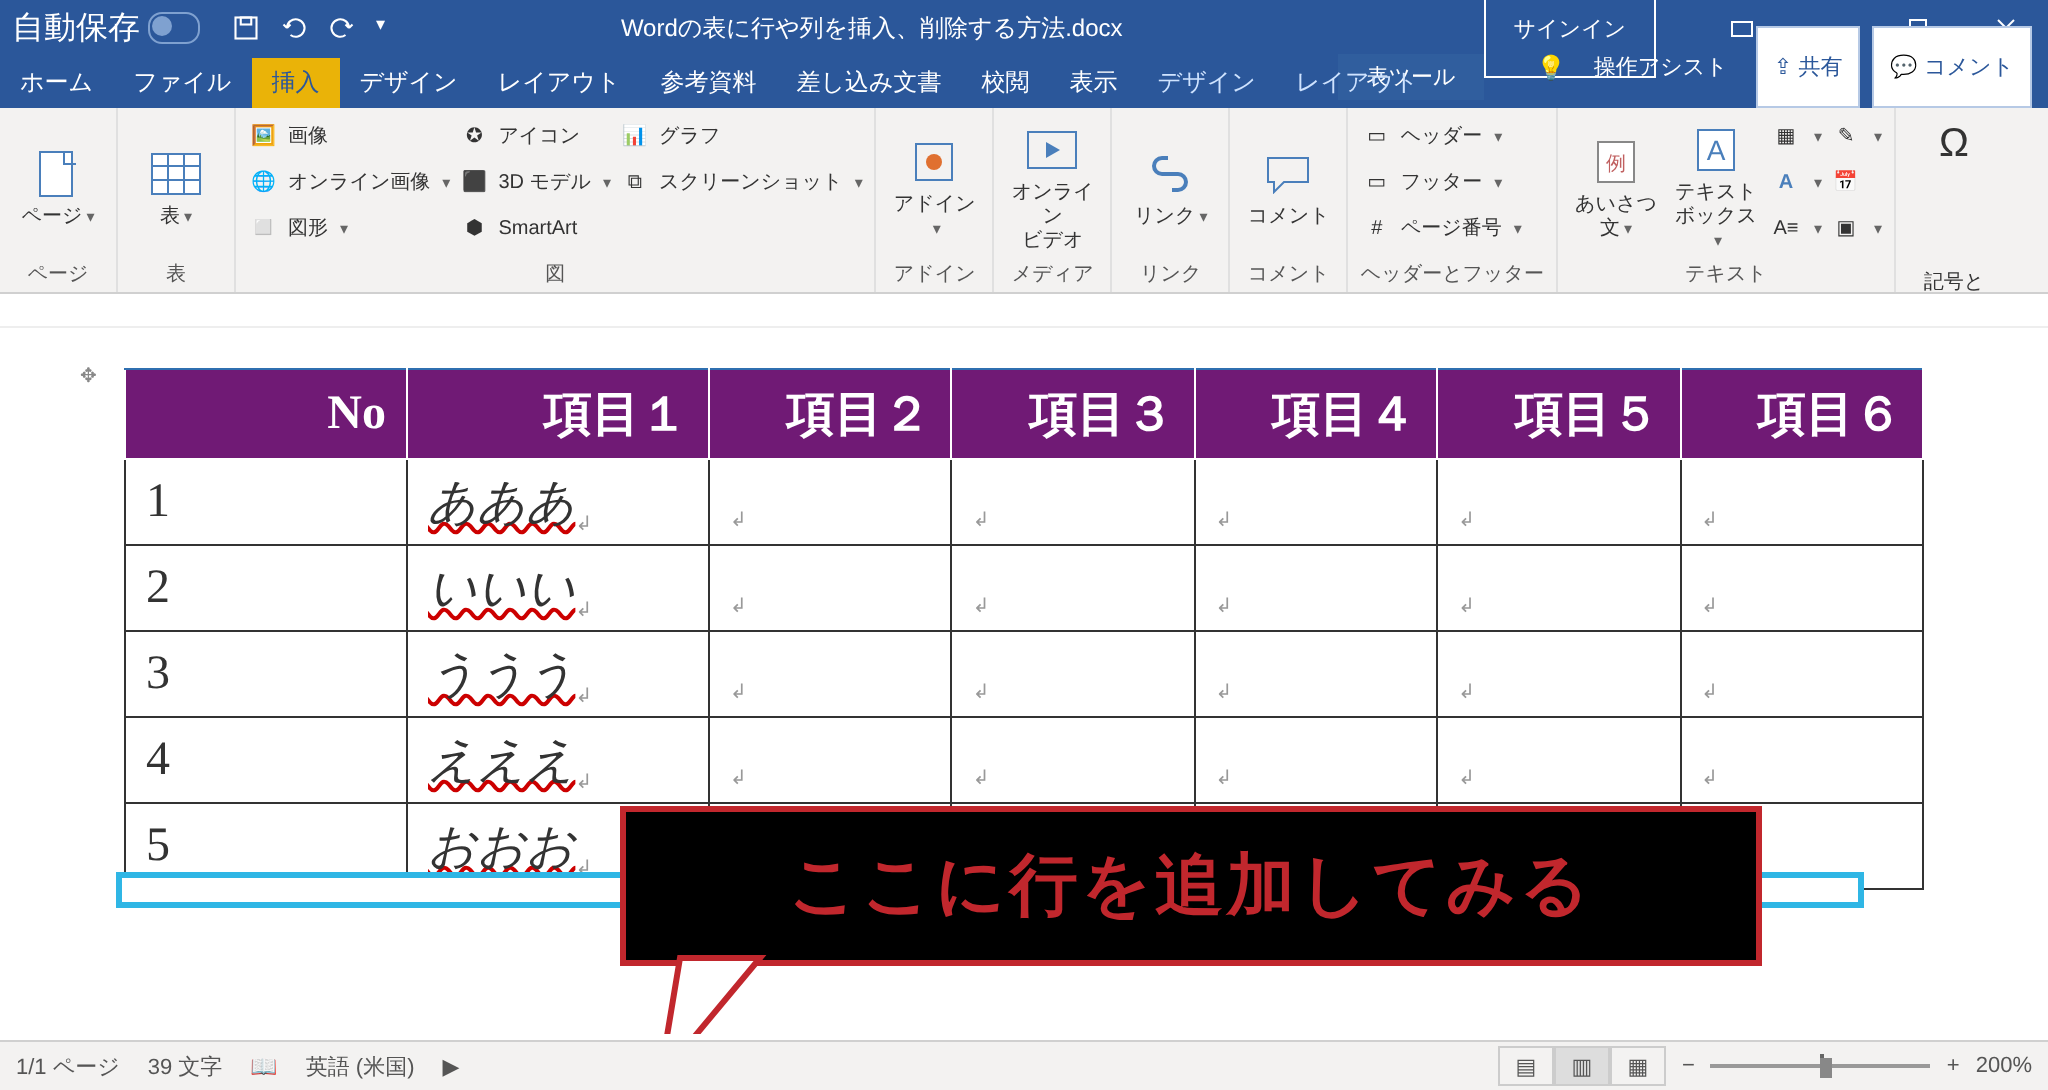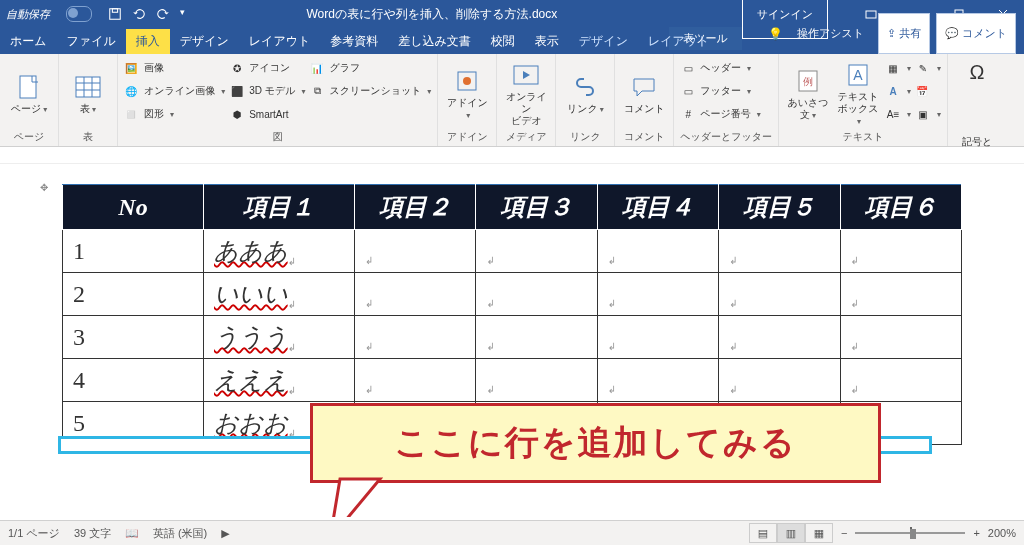--- a/index.html
+++ b/index.html
@@ -13,37 +13,37 @@
     overflow: hidden;
     position: relative;
   }
   .titlebar {
     background: #2b579a;
     color: #fff;
     height: 28px;
     display: flex;
     align-items: center;
   }
-  .titlebar .autosave { padding: 0 6px; font-size: 11px; display: flex; align-items: center; gap: 16px; font-style: italic; }
+  .titlebar .autosave { padding: 0 6px; font-size: 16px; display: flex; align-items: center; gap: 4px; }
   .titlebar .toggle { width: 24px; height: 14px; border: 1px solid #7fa1d0; border-radius: 7px; display: inline-block; position: relative; }
   .titlebar .toggle::after { content:""; width:10px; height:10px; background:#7fa1d0; border-radius:50%; position:absolute; left:1px; top:1px; }
   .qat { display:flex; gap:10px; padding:0 10px; }
   .qat svg { width:14px; height:14px; stroke:#fff; }
   .title-text { flex:1; text-align:center; font-size:12px; }
   .tool-ctx { background:#305e9e; padding:4px 14px; font-size:11px;margin-top:48px; }
   .winbtns { display:flex; align-items:center; gap:2px; }
   .signin { border:1px solid #fff; padding:16px 14px; margin-right:20px; font-size:11px; }
   .winbtn { width:42px; height:28px; display:flex; align-items:center; justify-content:center; }
   .winbtn svg { width:12px; height:12px; stroke:#fff; stroke-width:1; }
 
   .tabs {
     background:#2b579a; color:#fff; display:flex; height:26px; align-items:flex-end;
   }
   .tab { padding:4px 10px; font-size:12px; cursor:pointer; }
-  .tab.active { background:#fde047; color:#2b579a; }
+  .tab.active { background:#eab308; color:#2b579a; }
   .tab.ctx { color:#cfe3ff; }
   .tabs .right { margin-left:auto; display:flex; gap:6px; align-items:center; padding-right:8px; color:#fff;}
   .share, .comments { background:#fff; color:#2b579a; padding:12px 8px; font-size:11px; border:1px solid #b6c9e5; }
   .assist { color:#fff; font-size:11px; padding:0 8px;}
 
   .ribbon {
     background:#f3f2f1; border-bottom:1px solid #d0d0d0;
     display:flex; height:92px;
   }
   .group { border-right:1px solid #e0e0e0; padding:4px 6px 2px; display:flex; flex-direction:column; }
@@ -61,33 +61,33 @@
   .ruler { height:16px; background:#fff; border-bottom:1px solid #eee; }
   .page { margin: 20px auto 0; width:940px; position:relative; }
 
   table.doc {
     border-collapse: collapse;
     width: 900px;
     margin-left: 20px;
     font-family: "Yu Mincho", serif;
     font-size: 24px;
   }
-  table.doc th { background:#0f172a; color:#fff; font-weight:bold; border:1px solid #fff; border-top:1px solid #2f6fb0; padding:6px 10px; text-align:center;font-style:italic; }
+  table.doc th { background:#701a75; color:#fff; font-weight:bold; border:1px solid #fff; border-top:1px solid #2f6fb0; padding:6px 10px; text-align:right; }
   table.doc td { border:1px solid #333; padding:4px 10px; height:34px; }
   .wavy { text-decoration: underline wavy #c00 1.5px; text-underline-offset:2px; font-style:italic;}
   .mark { font-size:10px; color:#999; font-family:sans-serif; vertical-align:sub; font-style:normal;}
 
   .insert-band {
     position:absolute; left:16px; right:50px; height:12px; border:3px solid #2fb6e5; background:#fff;
     top: 370px;
   }
 
   .callout {
     position:absolute; top:256px; left:310px; width:525px;
-    background:#fef9c3; border:3px solid #c1272d; padding:14px 20px;
+    background:#000000; border:3px solid #c1272d; padding:14px 20px;
     font-size:34px; color:#c1272d; font-weight:bold; letter-spacing:2px;
     font-family: Meiryo, sans-serif; text-align:center;
   }
   .callout-tail {
     position:absolute; top:332px; left:330px;
   }
   .callout-tail svg { overflow:visible; }
 
   .status {
     position:absolute; left:0; right:0; bottom:0; height:24px;

